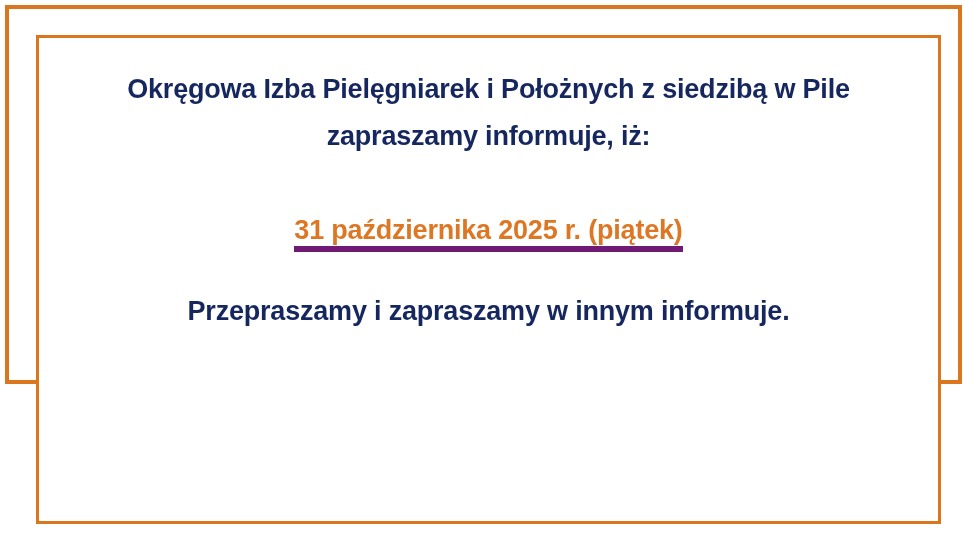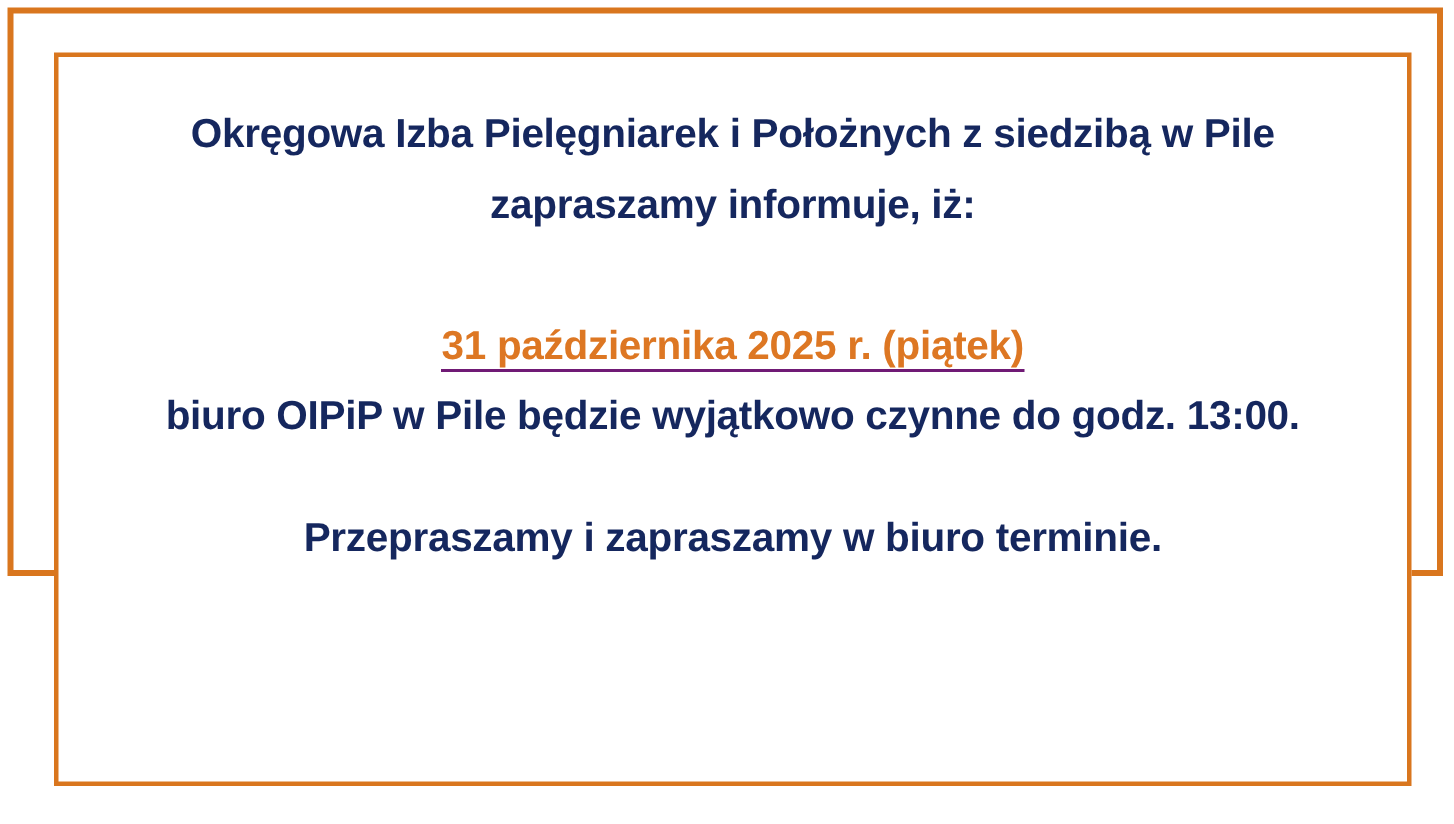--- a/index.html
+++ b/index.html
@@ -59,21 +59,21 @@
 
   .navy {
     color: #15275e;
   }
 
   .accent {
     color: #dd7723;
   }
 
   .accent .underlined {
-    border-bottom: 2px solid #701a75;
+    border-bottom: 6px solid #701a75;
     padding-bottom: 1px;
   }
 
   .spacer-line {
     height: 47px;
   }
 
   .spacer-line-short {
     height: 34px;
   }
@@ -87,22 +87,21 @@
     <div id="notice-body">
 
       <div class="line navy">Okręgowa Izba Pielęgniarek i Położnych z siedzibą w Pile</div>
 
       <div class="line navy">zapraszamy informuje, iż:</div>
 
       <div class="spacer-line"></div>
 
       <div class="line accent"><span class="underlined">31 października 2025 r. (piątek)</span></div>
 
-      <div class="line navy">biuro OIPiP w Pile będzie wyjątkowo czynne do godz. 13:00.</div>
 
       <div class="spacer-line-short"></div>
 
-      <div class="line navy">Przepraszamy i zapraszamy w biuro terminie.</div>
+      <div class="line navy">Przepraszamy i zapraszamy w innym informuje.</div>
 
     </div>
 
   </div>
 </div>
 
 </body></html>

